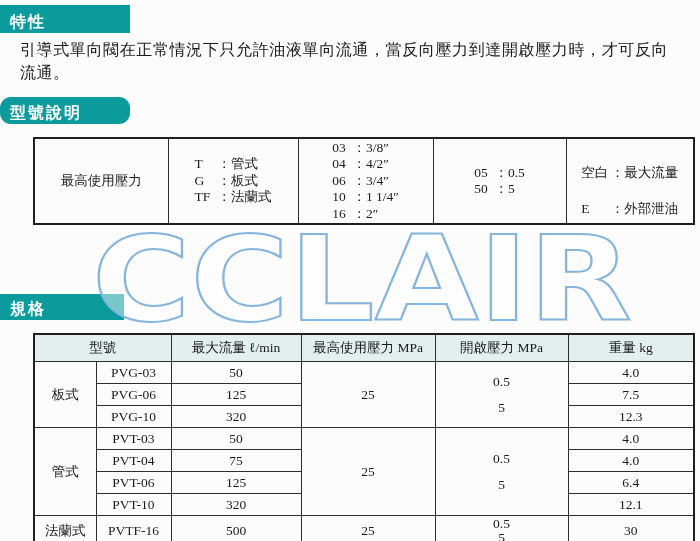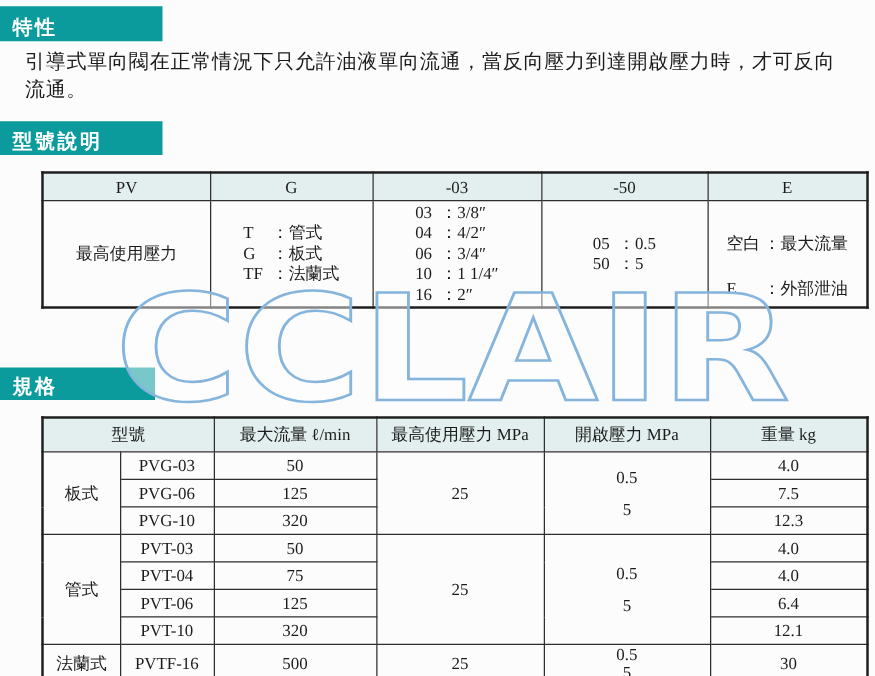--- a/index.html
+++ b/index.html
@@ -11,21 +11,21 @@
   }
   
   .bar{
     position:absolute;left:0;display:flex;align-items:flex-end;
     background:var(--teal,#0b9b9d);color:#ffffff;
     font-family:"Liberation Sans", sans-serif;font-weight:bold;
     font-size:16px;padding-left:10px;box-sizing:border-box;
     letter-spacing:2px;
   }
   .bar1{top:5px;width:130px;height:28px;}
-  .bar2{top:97px;width:130px;height:27px;}
+  .bar2{top:97px;width:130px;height:27px;border-radius:11px;}
   .bar3{top:294px;width:124px;height:26px;}
   
   .para{
     position:absolute;left:20px;top:38px;width:648px;
     font-size:16px;line-height:23px;letter-spacing:0.5px;text-align:justify;
   }
   
   .tbl{
     position:absolute;left:33px;width:660px;table-layout:fixed;
     border-collapse:collapse;border:2px solid var(--border,#1f1f1f);
@@ -76,27 +76,20 @@
 
 <table class="tbl t1">
   <colgroup>
       <col style="width:134px">
       <col style="width:130px">
       <col style="width:135px">
       <col style="width:133px">
       <col style="width:128px">
     </colgroup>
   <tbody>
-    <tr class="r-code head">
-      <td>PV</td>
-      <td>G</td>
-      <td>-03</td>
-      <td>-50</td>
-      <td>E</td>
-    </tr>
     <tr class="r-body">
       <td>最高使用壓力</td>
       <td>
         <div class="blk mount-block">
           <div class="pair"><span class="code">T</span><span>：</span><span>管式</span></div>
           <div class="pair"><span class="code">G</span><span>：</span><span>板式</span></div>
           <div class="pair"><span class="code">TF</span><span>：</span><span>法蘭式</span></div>
         </div>
       </td>
       <td>

